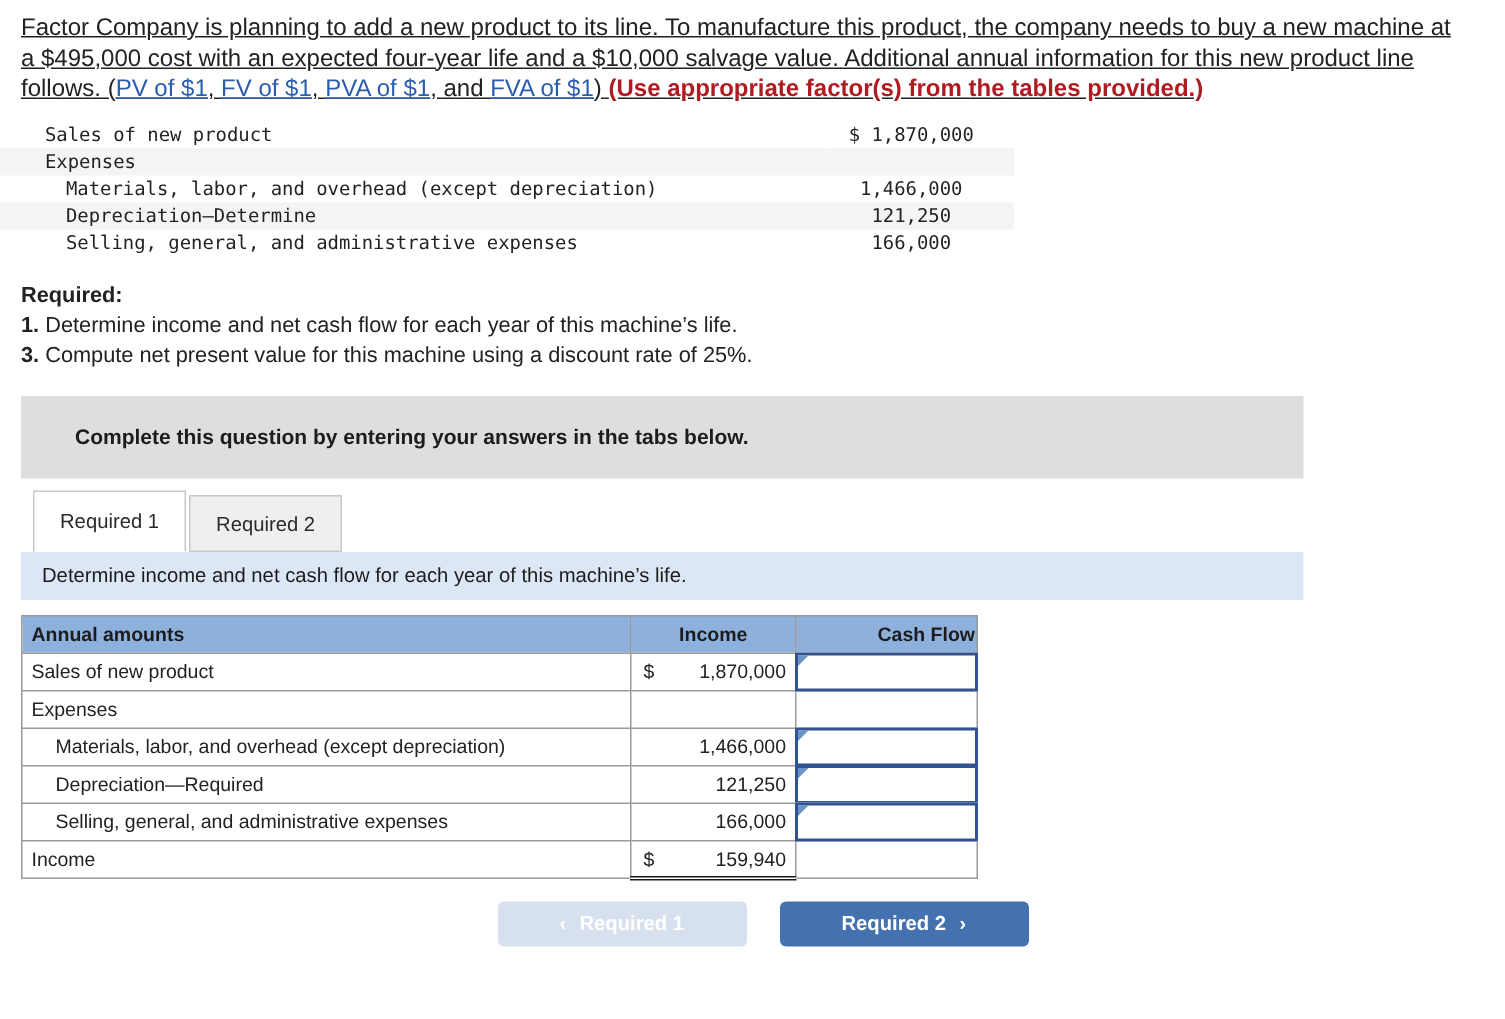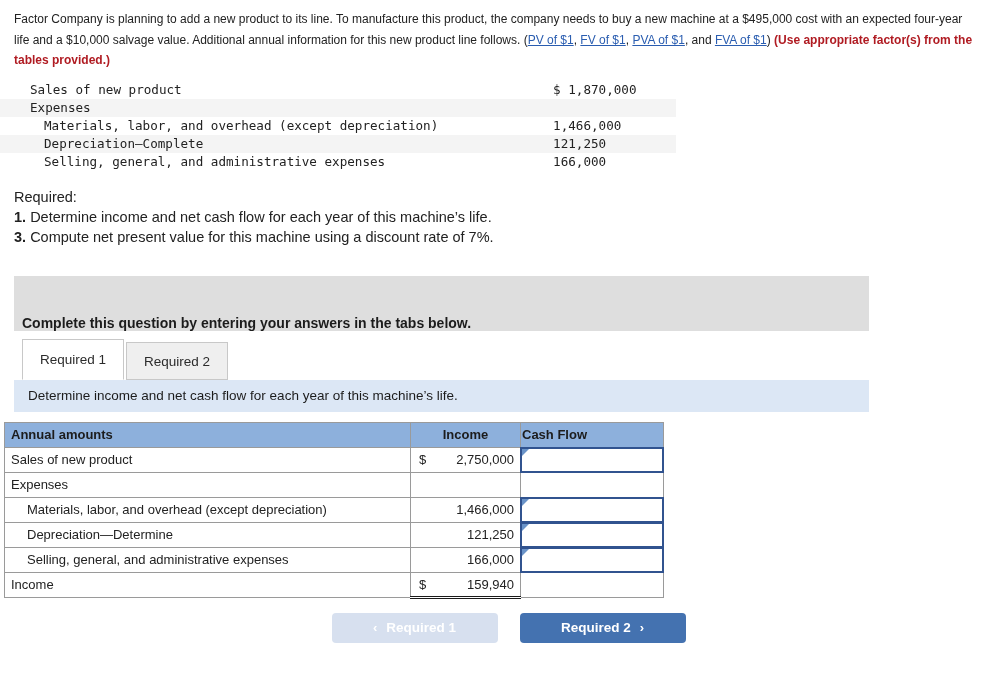--- a/index.html
+++ b/index.html
@@ -12,23 +12,24 @@
     height: 679px;
     font-family: "Liberation Sans", sans-serif;
     color: #1a1a1a;
     overflow: hidden;
     position: relative;
   }
 
   
   .problem {
     padding: 9px 30px 0 14px;
-    font-size: 12px;
+    font-size: 16px;
     line-height: 20.5px;
     color: #222222;
+    text-decoration: underline;
   }
   .problem a {
     color: #2a5db0;
     text-decoration: underline;
   }
   .emph-red {
     color: #b01b22;
     font-weight: bold;
   }
 
@@ -45,44 +46,44 @@
     padding: 1px 0 1px 0;
     line-height: 16px;
     white-space: pre;
   }
   .mono-table tr.shaded td {
     background: #f4f4f4;
   }
   .mono-table td.lbl { padding-left: 30px; }
   .mono-table td.lbl.ind { padding-left: 44px; }
   .mono-table td.amt {
-    text-align: left;
+    text-align: center;
     padding-right: 14px;
     white-space: pre;
   }
 
   
   .required {
     padding: 16px 14px 0 14px;
     font-size: 14.5px;
     line-height: 20px;
     color: #222222;
   }
-  .required .hdr { font-weight: normal; }
+  .required .hdr { font-weight: bold; }
   .required .num { font-weight: bold; }
 
   
   .grey-banner {
-    margin: 29px 14px 0 14px;
+    margin: 17px 14px 0 14px;
     width: 855px;
     height: 55px;
     background: #dedede;
     display: flex;
-    align-items: flex-end;
-    padding-left: 8px;
+    align-items: center;
+    padding-left: 36px;
     box-sizing: border-box;
     font-size: 14px;
     font-weight: bold;
     color: #1c1c1c;
   }
 
   
   .tabs {
     margin: 8px 0 0 22px;
     display: flex;
@@ -117,41 +118,41 @@
     background: #dce7f5;
     display: flex;
     align-items: center;
     padding-left: 14px;
     box-sizing: border-box;
     font-size: 13.5px;
     color: #1c1c1c;
   }
 
   
-  .answer-wrap { margin: 10px 0 0 4px; }
+  .answer-wrap { margin: 10px 0 0 14px; }
   .answer-table {
     border-collapse: collapse;
     font-size: 13px;
     color: #222222;
     table-layout: fixed;
   }
   .answer-table th, .answer-table td {
     border: 1px solid #9a9a9a;
     height: 25px;
     box-sizing: border-box;
   }
   .answer-table th {
     background: #8db0dc;
     font-weight: bold;
     color: #1c1c1c;
     font-size: 13px;
   }
   th.c-label { width: 406px; text-align: left; padding-left: 6px; }
   th.c-income { width: 110px; text-align: center; }
-  th.c-cash   { width: 143px; text-align: left; }
+  th.c-cash   { width: 121px; text-align: right; }
 
   td.c-label { text-align: left; padding-left: 6px; }
   td.c-label.ind { padding-left: 22px; }
 
   td.c-income {
     position: relative;
     padding: 0 6px 0 6px;
     text-align: right;
     white-space: nowrap;
   }
@@ -231,35 +232,35 @@
       </tr>
       <tr class="shaded">
         <td class="lbl">Expenses</td>
         <td class="amt"></td>
       </tr>
       <tr>
         <td class="lbl ind">Materials, labor, and overhead (except depreciation)</td>
         <td class="amt">1,466,000</td>
       </tr>
       <tr class="shaded">
-        <td class="lbl ind">Depreciation–Complete</td>
+        <td class="lbl ind">Depreciation–Determine</td>
         <td class="amt">121,250</td>
       </tr>
       <tr>
         <td class="lbl ind">Selling, general, and administrative expenses</td>
         <td class="amt">166,000</td>
       </tr>
     </tbody>
 </table>
 
 <div class="required">
   <div class="hdr">Required:</div>
   <div id="required-items">
       <div><span class="num">1.</span> <span>Determine income and net cash flow for each year of this machine’s life.</span></div>
-      <div><span class="num">3.</span> <span>Compute net present value for this machine using a discount rate of 7%.</span></div>
+      <div><span class="num">3.</span> <span>Compute net present value for this machine using a discount rate of 25%.</span></div>
     </div>
 </div>
 
 <div class="grey-banner">
   <span>Complete this question by entering your answers in the tabs below.</span>
 </div>
 
 <div class="tabs" id="tabs">
     <div class="tab active">Required 1</div>
     <div class="tab">Required 2</div>
@@ -274,21 +275,21 @@
     <thead>
       <tr>
         <th class="c-label">Annual amounts</th>
         <th class="c-income">Income</th>
         <th class="c-cash">Cash Flow</th>
       </tr>
     </thead>
     <tbody id="answer-body">
         <tr>
           <td class="c-label">Sales of new product</td>
-          <td class="c-income"><span class="cur">$</span><span>2,750,000</span></td>
+          <td class="c-income"><span class="cur">$</span><span>1,870,000</span></td>
           <td class="c-cash">
             <div class="inputcell">
               <span class="flag"></span>
             </div>
           </td>
         </tr>
         <tr>
           <td class="c-label">Expenses</td>
           <td class="c-income"><span></span></td>
           <td class="c-cash"></td>
@@ -296,21 +297,21 @@
         <tr>
           <td class="c-label ind">Materials, labor, and overhead (except depreciation)</td>
           <td class="c-income"><span>1,466,000</span></td>
           <td class="c-cash">
             <div class="inputcell">
               <span class="flag"></span>
             </div>
           </td>
         </tr>
         <tr>
-          <td class="c-label ind">Depreciation—Determine</td>
+          <td class="c-label ind">Depreciation—Required</td>
           <td class="c-income"><span>121,250</span></td>
           <td class="c-cash">
             <div class="inputcell">
               <span class="flag"></span>
             </div>
           </td>
         </tr>
         <tr>
           <td class="c-label ind">Selling, general, and administrative expenses</td>
           <td class="c-income"><span>166,000</span></td>

